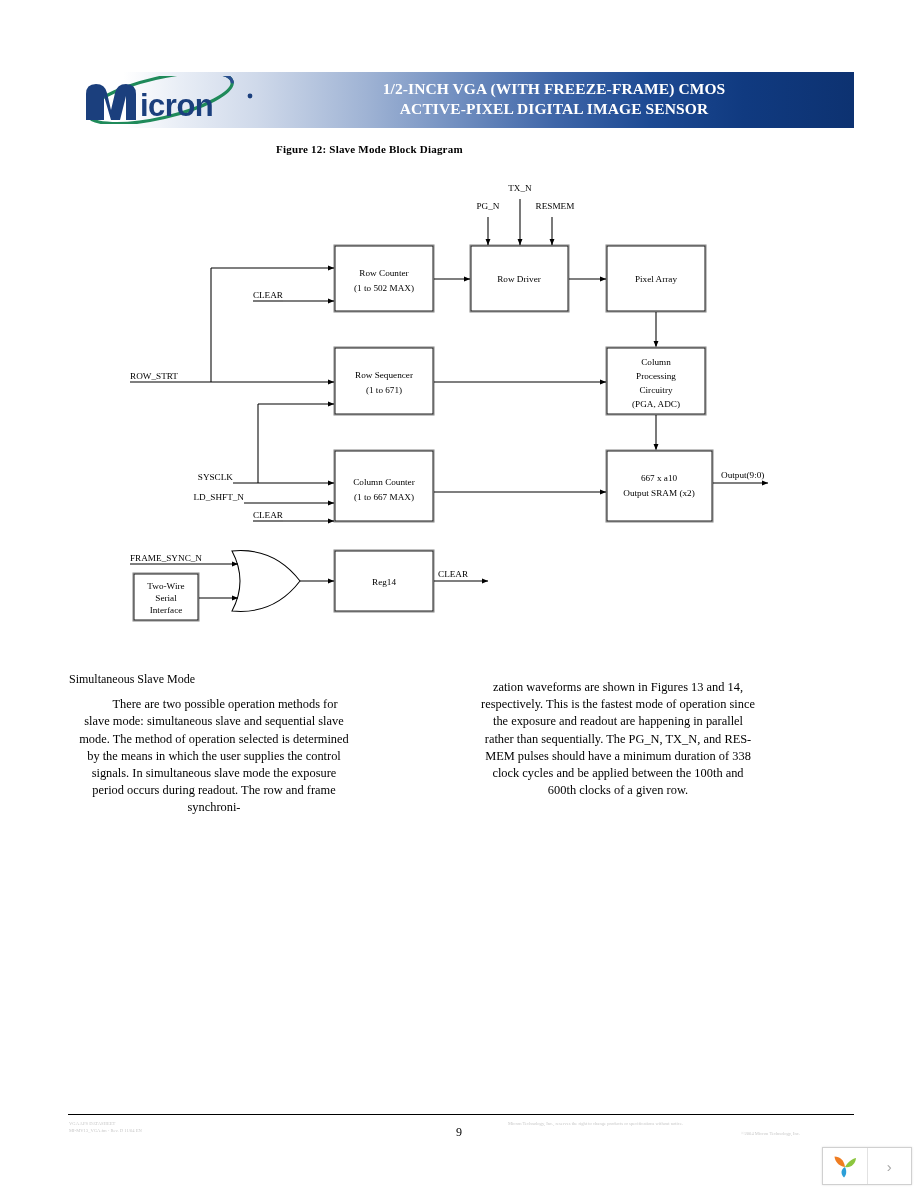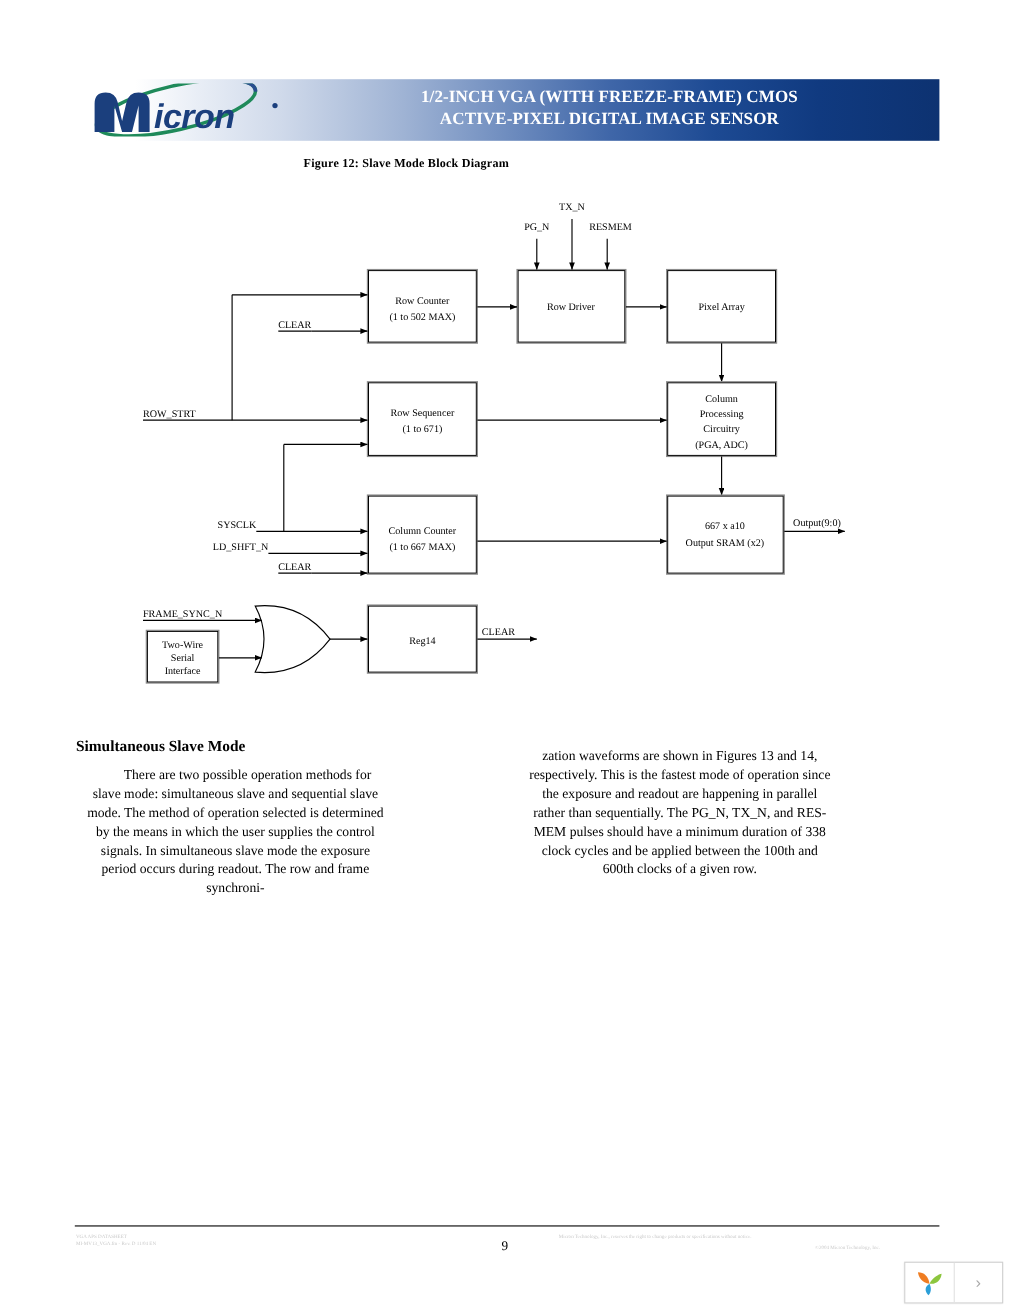--- a/index.html
+++ b/index.html
@@ -26,21 +26,21 @@
     width: 786px; height: 56px;
     background: linear-gradient(to right,
         #ffffff 0%, #ffffff 7%,
         #e9eef6 14%, #cfd9ea 24%,
         #9fb3d4 38%, #6f8dbf 50%,
         #3f66a8 62%, #1d4a93 74%,
         #103a80 86%, #0d3271 100%);
   }
   .logo-wrap {
     position: absolute; left: 10px; top: 4px;
-    width: 190px; height: 48px; font-style: italic;
+    width: 190px; height: 48px;
   }
   .banner-title {
     position: absolute;
     left: 200px; top: 7px;
     width: 572px;
     text-align: center;
     color: #ffffff;
     font-family: Liberation Serif, serif;
     font-weight: bold;
     font-size: 15.5px;
@@ -72,22 +72,22 @@
   .col {
     position: absolute;
     font-family: "Liberation Serif", serif;
     font-size: 12.4px;
     line-height: 17.2px;
     color: #000;
   }
   .col-left  { left: 69px;  top: 671px; width: 290px; }
   .col-right { left: 473px; top: 671px; width: 290px; }
   .sec-head {
-    font-weight: bold;
-    font-size: 14px;
+    font-weight: normal;
+    font-size: 12px;
     margin: 0 0 1px 0;
   }
   .para { margin: 8px; text-align: center; }
   .para.indent { text-indent: 22px; }
 
   
   .footer-rule {
     position: absolute;
     left: 68px; top: 1114px;
     width: 786px; height: 1px;

